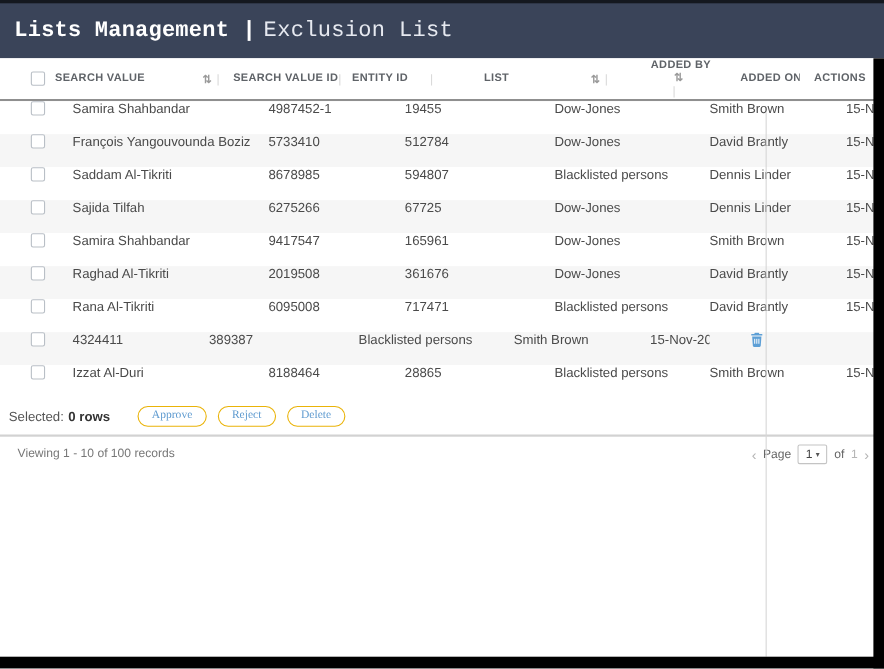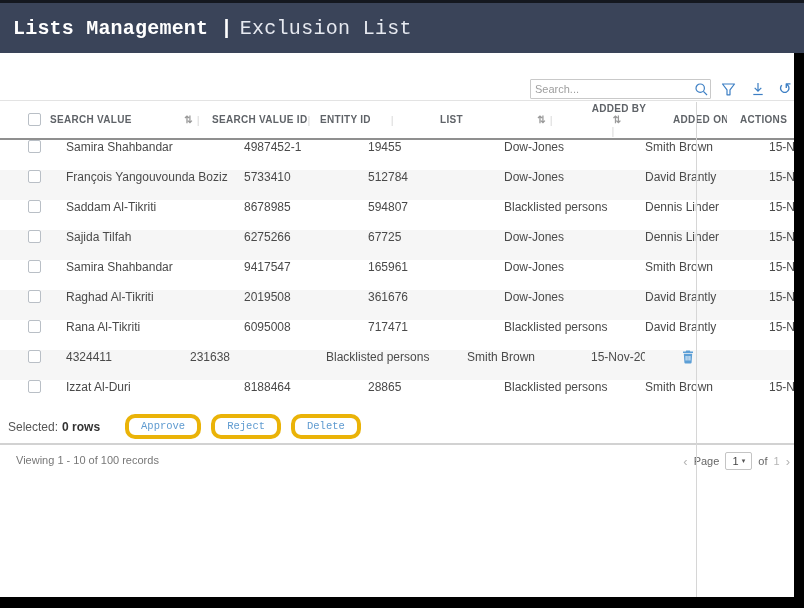--- a/index.html
+++ b/index.html
@@ -54,21 +54,21 @@
   .actions-wrap { display:flex; align-items:center; }
   .act-approve-x { display:flex; align-items:center; padding-left:13px; gap:0; }
   .chk-circle { width:20px; height:20px; border-radius:50%; background:var(--approve_blue,#1169bf); display:flex; align-items:center; justify-content:center; cursor:pointer; }
   .x-btn { width:20px; height:20px; margin-left:18px; display:flex; align-items:center; justify-content:center; color:var(--light_blue,#69a4d6); font-size:12px; font-weight:700; cursor:pointer; border-radius:50%; }
   .x-btn.ring { background:#fff; }
   .act-del { padding-left:21px; display:flex; align-items:center; cursor:pointer; }
 
   
   .selected-bar { height:33px; display:flex; align-items:center; padding-left:8px; font-size:12px; color:#555; }
   .sel-count { font-weight:700; margin-left:4px; color:#333; }
-  .pill { border:4px solid #eab308; color:#5f9bd0; background:#fff; border-radius:10px; font-size:10.5px; padding:3px 12px; margin-left:10px; cursor:pointer; font-family:Liberation Mono, monospace; line-height:1; }
+  .pill { border:1px solid #eab308; color:#5f9bd0; background:#fff; border-radius:10px; font-size:10.5px; padding:3px 12px; margin-left:10px; cursor:pointer; font-family:Liberation Serif, serif; line-height:1; }
   .pill:first-of-type { margin-left:25px; }
 
   .hr2 { border-top:2px solid #d2d2d2; }
 
   
   .footer { position:relative; height:40px; }
   .viewing { position:absolute; left:16px; top:9px; font-size:11px; color:#777; }
   .pagination { position:absolute; right:14px; top:7px; display:flex; align-items:center; gap:6px; font-size:11px; color:#666; }
   .pg-chev { color:#b5b5b5; font-size:13px; cursor:pointer; line-height:1; }
   .pg-select { width:27px; height:18px; border:1px solid #c4c4c4; border-radius:2px; display:flex; align-items:center; justify-content:center; gap:3px; cursor:pointer; background:#fff; }
@@ -81,43 +81,20 @@
 </head>
 <body>
 
 <div class="app">
 
   <div class="topbar">
     <span class="title-bold">Lists Management |</span>
     <span class="title-light">Exclusion List</span>
   </div>
 
-  <div class="toolbar">
-    <div class="search-box">
-      <input type="text" placeholder="Search..." style="">
-      <span class="search-glyph">
-        <svg width="13" height="13" viewBox="0 0 13 13">
-            <circle cx="5.2" cy="5.2" r="4.2" fill="none" stroke="#3d7fc4" stroke-width="1.2"></circle>
-            <path d="M8.4 8.4 L12 12" stroke="#3d7fc4" stroke-width="1.2"></path>
-          </svg>
-      </span>
-    </div>
-    <span class="tool-icon icon-filter">
-      <svg width="15" height="13" viewBox="0 0 15 13">
-          <path d="M1.5 1 h12 L9 6.8 v5 h-3 v-5 z" fill="none" stroke="#3d7fc4" stroke-width="1.2" stroke-linejoin="round"></path>
-        </svg>
-    </span>
-    <span class="tool-icon icon-download">
-      <svg width="14" height="14" viewBox="0 0 14 14">
-          <path d="M7 1 v7.5 M3.7 5.8 L7 9.1 L10.3 5.8" fill="none" stroke="#3d7fc4" stroke-width="1.2"></path>
-          <path d="M2.3 12.5 h9.4" stroke="#3d7fc4" stroke-width="1.2"></path>
-        </svg>
-    </span>
-    <span class="tool-icon icon-restore">↺</span>
-  </div>
 
   <div class="thead">
     <div class="hcell c0">
       <span class="checkbox"></span>
     </div>
     <div class="hcell c1">
       <span>SEARCH VALUE</span>
         <span class="spacer"></span>
       <span class="sort-glyph">⇅</span>
         <span class="col-div">|</span>
@@ -394,21 +371,21 @@
   </div>
 
   <div class="row alt">
     <div class="c0">
           <span class="checkbox"></span>
         </div>
     <div class="c2">
           <span class="cell-text">4324411</span>
         </div>
     <div class="c3">
-          <span class="cell-text">231638</span>
+          <span class="cell-text">389387</span>
         </div>
     <div class="c4">
           <span class="cell-text">Blacklisted persons</span>
         </div>
     <div class="c5">
           <span class="cell-text">Smith Brown</span>
         </div>
     <div class="c6">
           <span class="cell-text">15-Nov-2019,</span>
         </div>

